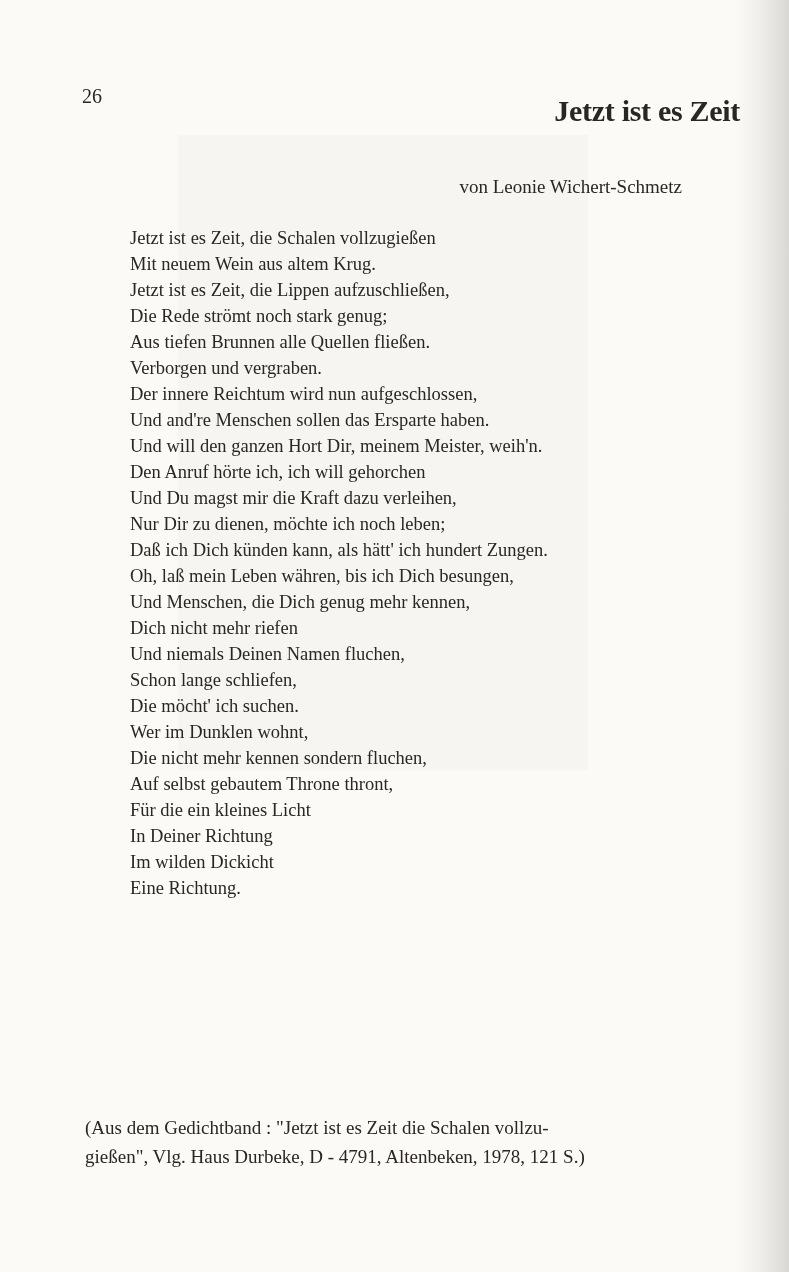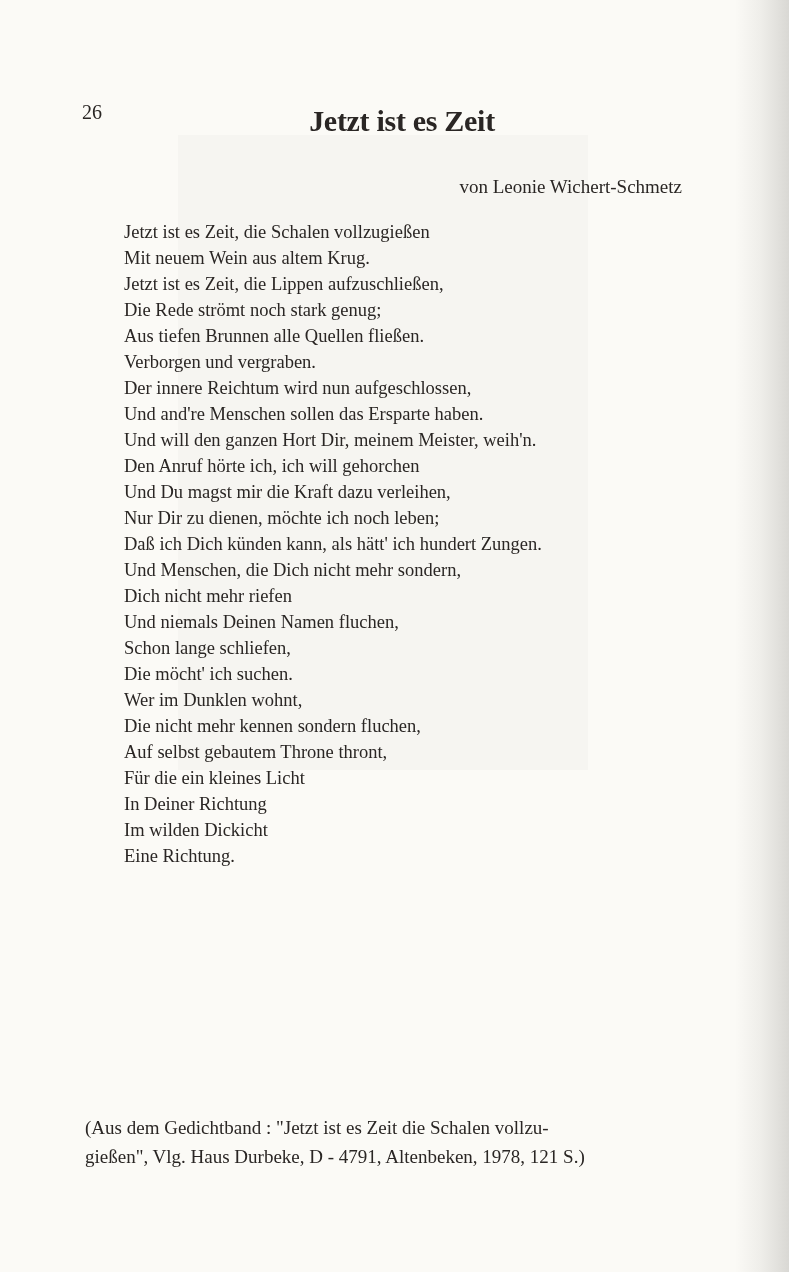--- a/index.html
+++ b/index.html
@@ -12,37 +12,36 @@
   }
   .page {
     position: absolute; left: 0; top: 0; width: 789px; height: 1272px;
     background: linear-gradient(to right, #fbfaf6 0px, #fbfaf6 735px, #efeeea 760px, #d9d8d4 789px);
   }
   .bleed-block {
     position: absolute; left: 178px; top: 135px; width: 410px; height: 635px;
     background: rgba(120,120,115,0.035);
   }
   .page-number {
-    position: absolute; left: 82px; top: 100px;
+    position: absolute; left: 82px; top: 84px;
     font-size: 20px; line-height: 24px;
   }
   .title {
-    position: absolute; left: 0; width: 740px; top: 103px;
-    text-align: center; font-size: 30px; font-weight: bold; line-height: 36px;
+    position: absolute; left: 0; width: 740px; top: 93px;
+    text-align: right; font-size: 30px; font-weight: bold; line-height: 36px;
     letter-spacing: -0.3px;
-    padding-left: 32px;
   }
   .author {
     position: absolute; right: 107px; top: 175px;
     font-size: 19px; line-height: 24px; margin-left: 24px;
   }
   .poem {
     position: absolute; left: 124px; top: 219px;
     font-size: 18.5px; line-height: 26px;
-    margin: 0; padding: 0; list-style: none;
+    margin: 6px; padding: 0; list-style: none;
   }
   .poem li { white-space: nowrap; height: 26px; }
   .source {
     position: absolute; left: 85px; top: 1113px; width: 625px;
     font-size: 19px; line-height: 29px; text-align: justify;
   }
 </style>
 </head>
 <body>
 
@@ -62,21 +61,22 @@
     <li>Die Rede strömt noch stark genug;</li>
     <li>Aus tiefen Brunnen alle Quellen fließen.</li>
     <li>Verborgen und vergraben.</li>
     <li>Der innere Reichtum wird nun aufgeschlossen,</li>
     <li>Und and're Menschen sollen das Ersparte haben.</li>
     <li>Und will den ganzen Hort Dir, meinem Meister, weih'n.</li>
     <li>Den Anruf hörte ich, ich will gehorchen</li>
     <li>Und Du magst mir die Kraft dazu verleihen,</li>
     <li>Nur Dir zu dienen, möchte ich noch leben;</li>
     <li>Daß ich Dich künden kann, als hätt' ich hundert Zungen.</li>
-    <li>Und Menschen, die Dich nicht mehr sondern,</li>
+    <li>Oh, laß mein Leben währen, bis ich Dich besungen,</li>
+    <li>Und Menschen, die Dich genug mehr kennen,</li>
     <li>Dich nicht mehr riefen</li>
     <li>Und niemals Deinen Namen fluchen,</li>
     <li>Schon lange schliefen,</li>
     <li>Die möcht' ich suchen.</li>
     <li>Wer im Dunklen wohnt,</li>
     <li>Die nicht mehr kennen sondern fluchen,</li>
     <li>Auf selbst gebautem Throne thront,</li>
     <li>Für die ein kleines Licht</li>
     <li>In Deiner Richtung</li>
     <li>Im wilden Dickicht</li>

